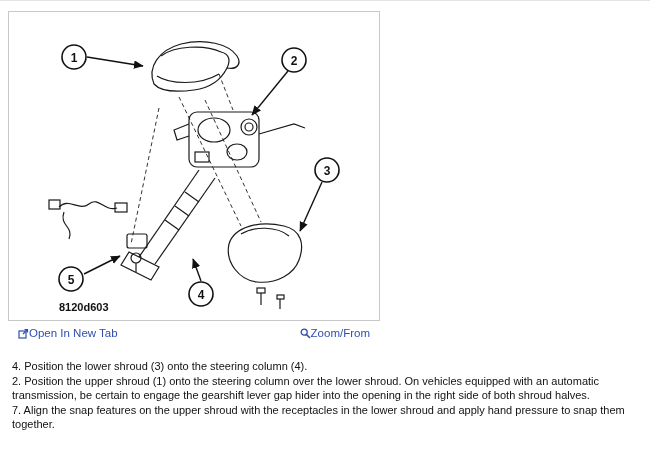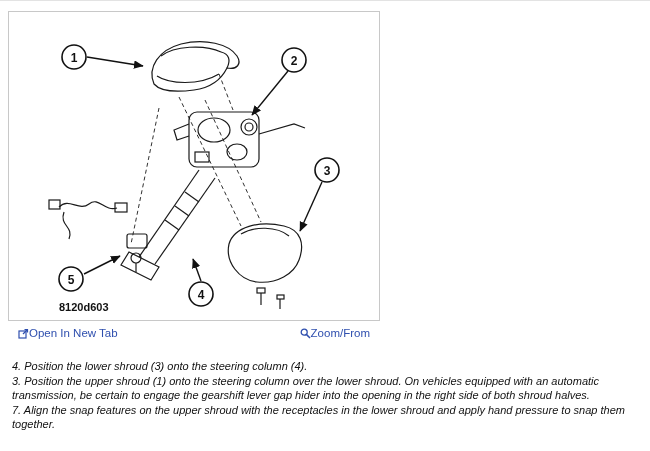--- a/index.html
+++ b/index.html
@@ -13,21 +13,21 @@
     background:#fff; position:relative; overflow:hidden; }
   .figure-box svg { display:block; }
 
   .viewer-links { width:372px; display:flex; justify-content:space-between;
     align-items:center; padding:6px 10px 4px 10px; }
   .viewer-link { display:inline-flex; align-items:center; 
     color:var(--link); font-size:11.5px; text-decoration:none; cursor:pointer; }
   .viewer-link svg { display:block; }
 
   .steps { margin:16px 8px 0 8px; font-size:11px; line-height:14.5px; color:#111; }
-  .step { padding-left:4px;font-style:italic; }
+  .step { padding-left:4px; }
   .step b { font-weight:bold; }
 
   .diagram { stroke:#1a1a1a; fill:none; stroke-width:1.2; }
   .dash { stroke:#1a1a1a; stroke-width:0.9; stroke-dasharray:4 3; fill:none; }
   .callout-circle { fill:#ffffff; stroke:#111; stroke-width:1.6; }
   .callout-num { font-family:"Liberation Sans", sans-serif; font-size:12px;
     font-weight:bold; fill:#111; stroke:none; }
   .fig-code { font-family:"Liberation Sans", sans-serif; font-size:11px;
     font-weight:bold; fill:#111; stroke:none; }
   .arrow { stroke:#111; stroke-width:1.4; fill:none; }
@@ -151,15 +151,15 @@
           <line x1="6.6" y1="6.6" x2="10" y2="10" stroke="#2f4fae" stroke-width="1.5"></line>
         </svg>
       </span>
       <span>Zoom/From</span>
     </a>
   </div>
 </div>
 
 <div class="steps">
     <div class="step"><span>4. Position the lower shroud (3) onto the steering column (4).</span></div>
-    <div class="step"><span>3. Position the upper shroud (1) onto the steering column over the lower shroud. On vehicles equipped with an automatic transmission, be certain to engage the gearshift lever gap hider into the opening in the right side of both shroud halves.</span></div>
+    <div class="step"><span>2. Position the upper shroud (1) onto the steering column over the lower shroud. On vehicles equipped with an automatic transmission, be certain to engage the gearshift lever gap hider into the opening in the right side of both shroud halves.</span></div>
     <div class="step"><span>7. Align the snap features on the upper shroud with the receptacles in the lower shroud and apply hand pressure to snap them together.</span></div>
   </div>
 
 </body></html>

